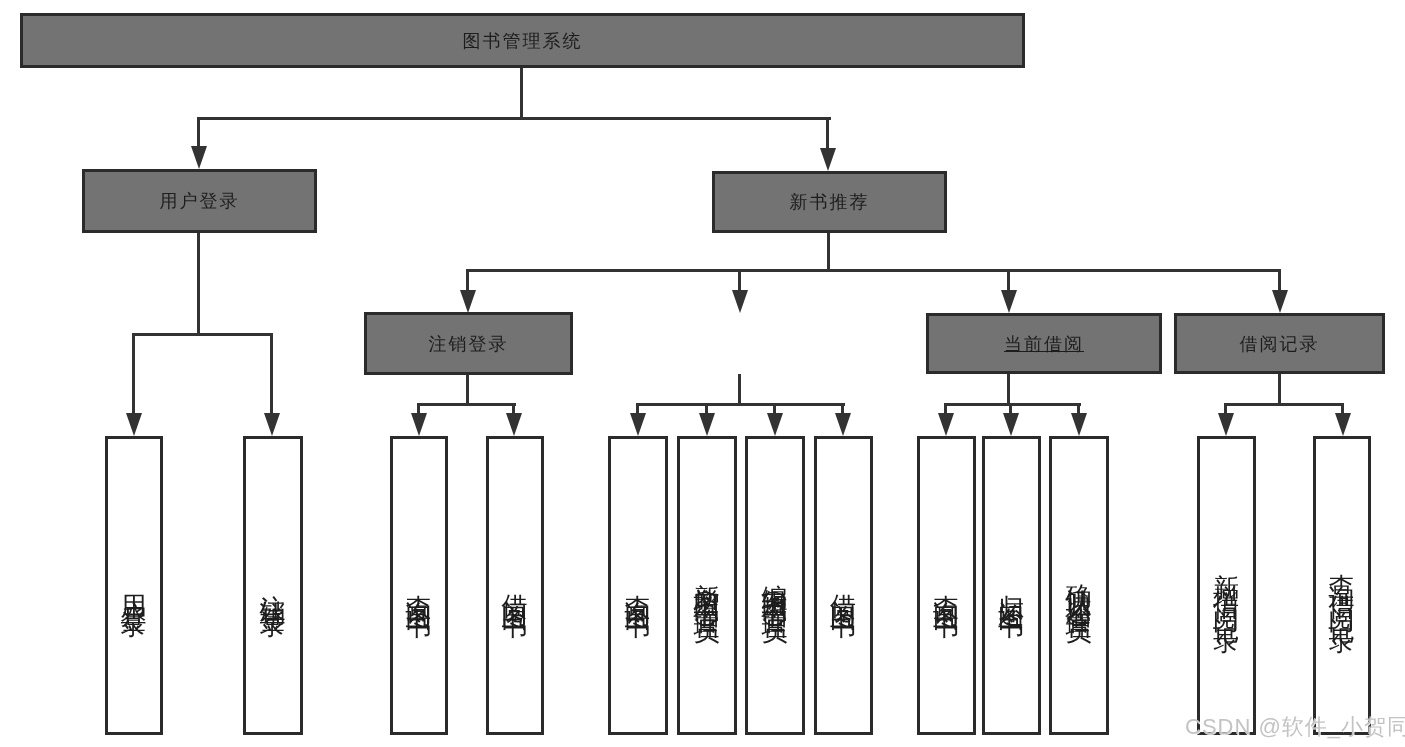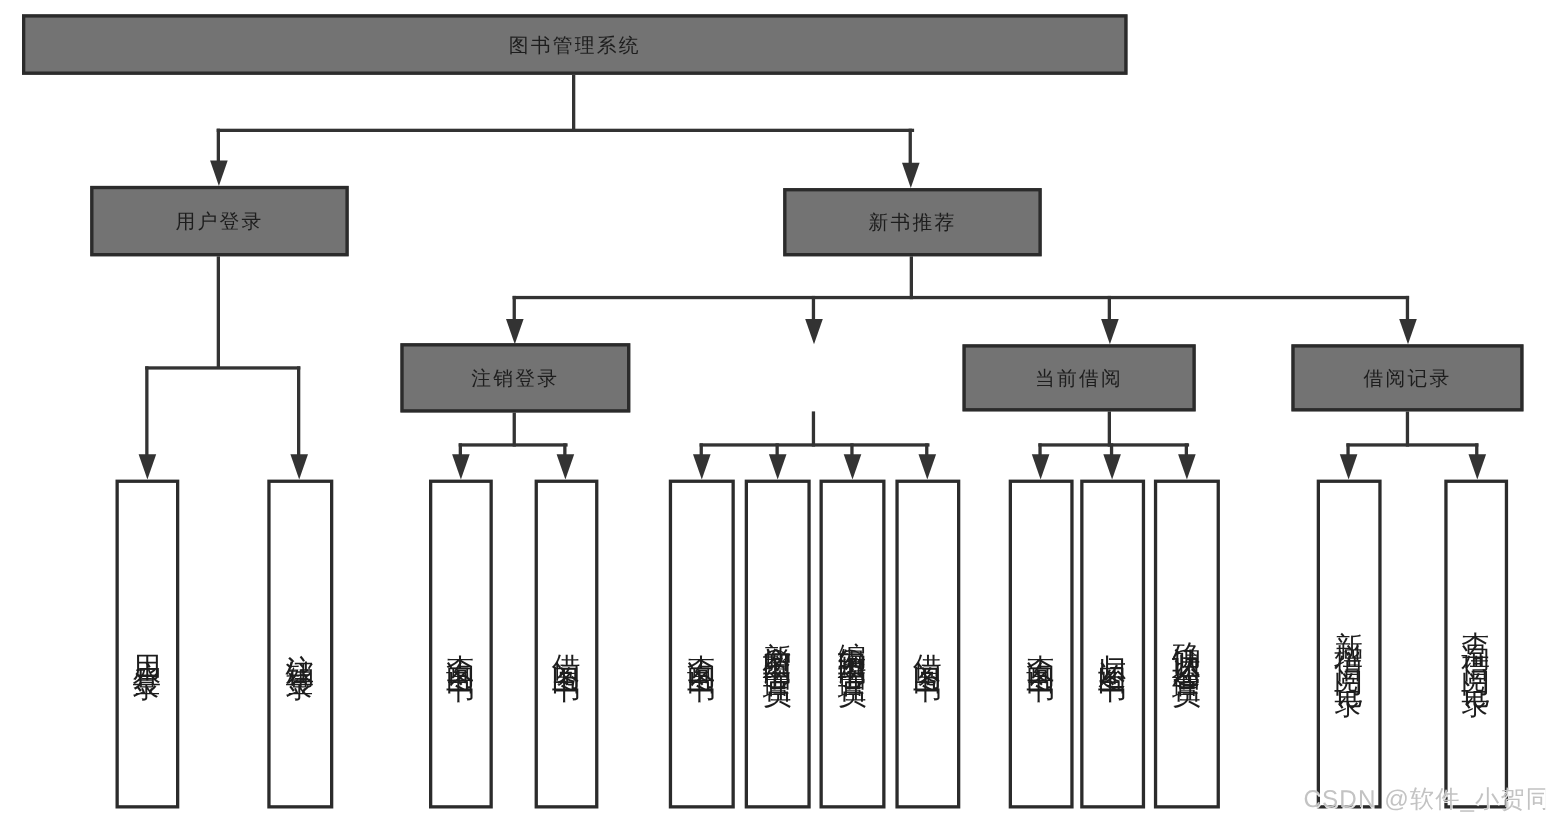--- a/index.html
+++ b/index.html
@@ -41,21 +41,21 @@
 
   <div class="hbox" style="left:20px;top:13px;width:1005px;height:55px;">图书管理系统</div>
 
   <div class="hbox" style="left:82px;top:169px;width:235px;height:64px;">用户登录</div>
 
   <div class="hbox" style="left:712px;top:171px;width:235px;height:62px;">新书推荐</div>
 
   <div class="hbox" style="left:364px;top:312px;width:209px;height:63px;">注销登录</div>
 
 
-  <div class="hbox" style="left:875px;top:313px;width:212px;height:61px;">当前借阅</div>
+  <div class="hbox" style="left:926px;top:313px;width:236px;height:61px;text-decoration:underline;">当前借阅</div>
 
   <div class="hbox" style="left:1174px;top:313px;width:211px;height:61px;">借阅记录</div>
 
   <div class="vbox" style="left:105px;width:58px;">用户登录</div>
   <div class="vbox" style="left:243px;width:60px;">注销登录</div>
 
   <div class="vbox" style="left:390px;width:58px;">查询图书</div>
   <div class="vbox" style="left:486px;width:58px;">借阅图书</div>
 
   <div class="vbox" style="left:608px;width:60px;">查询图书</div>

